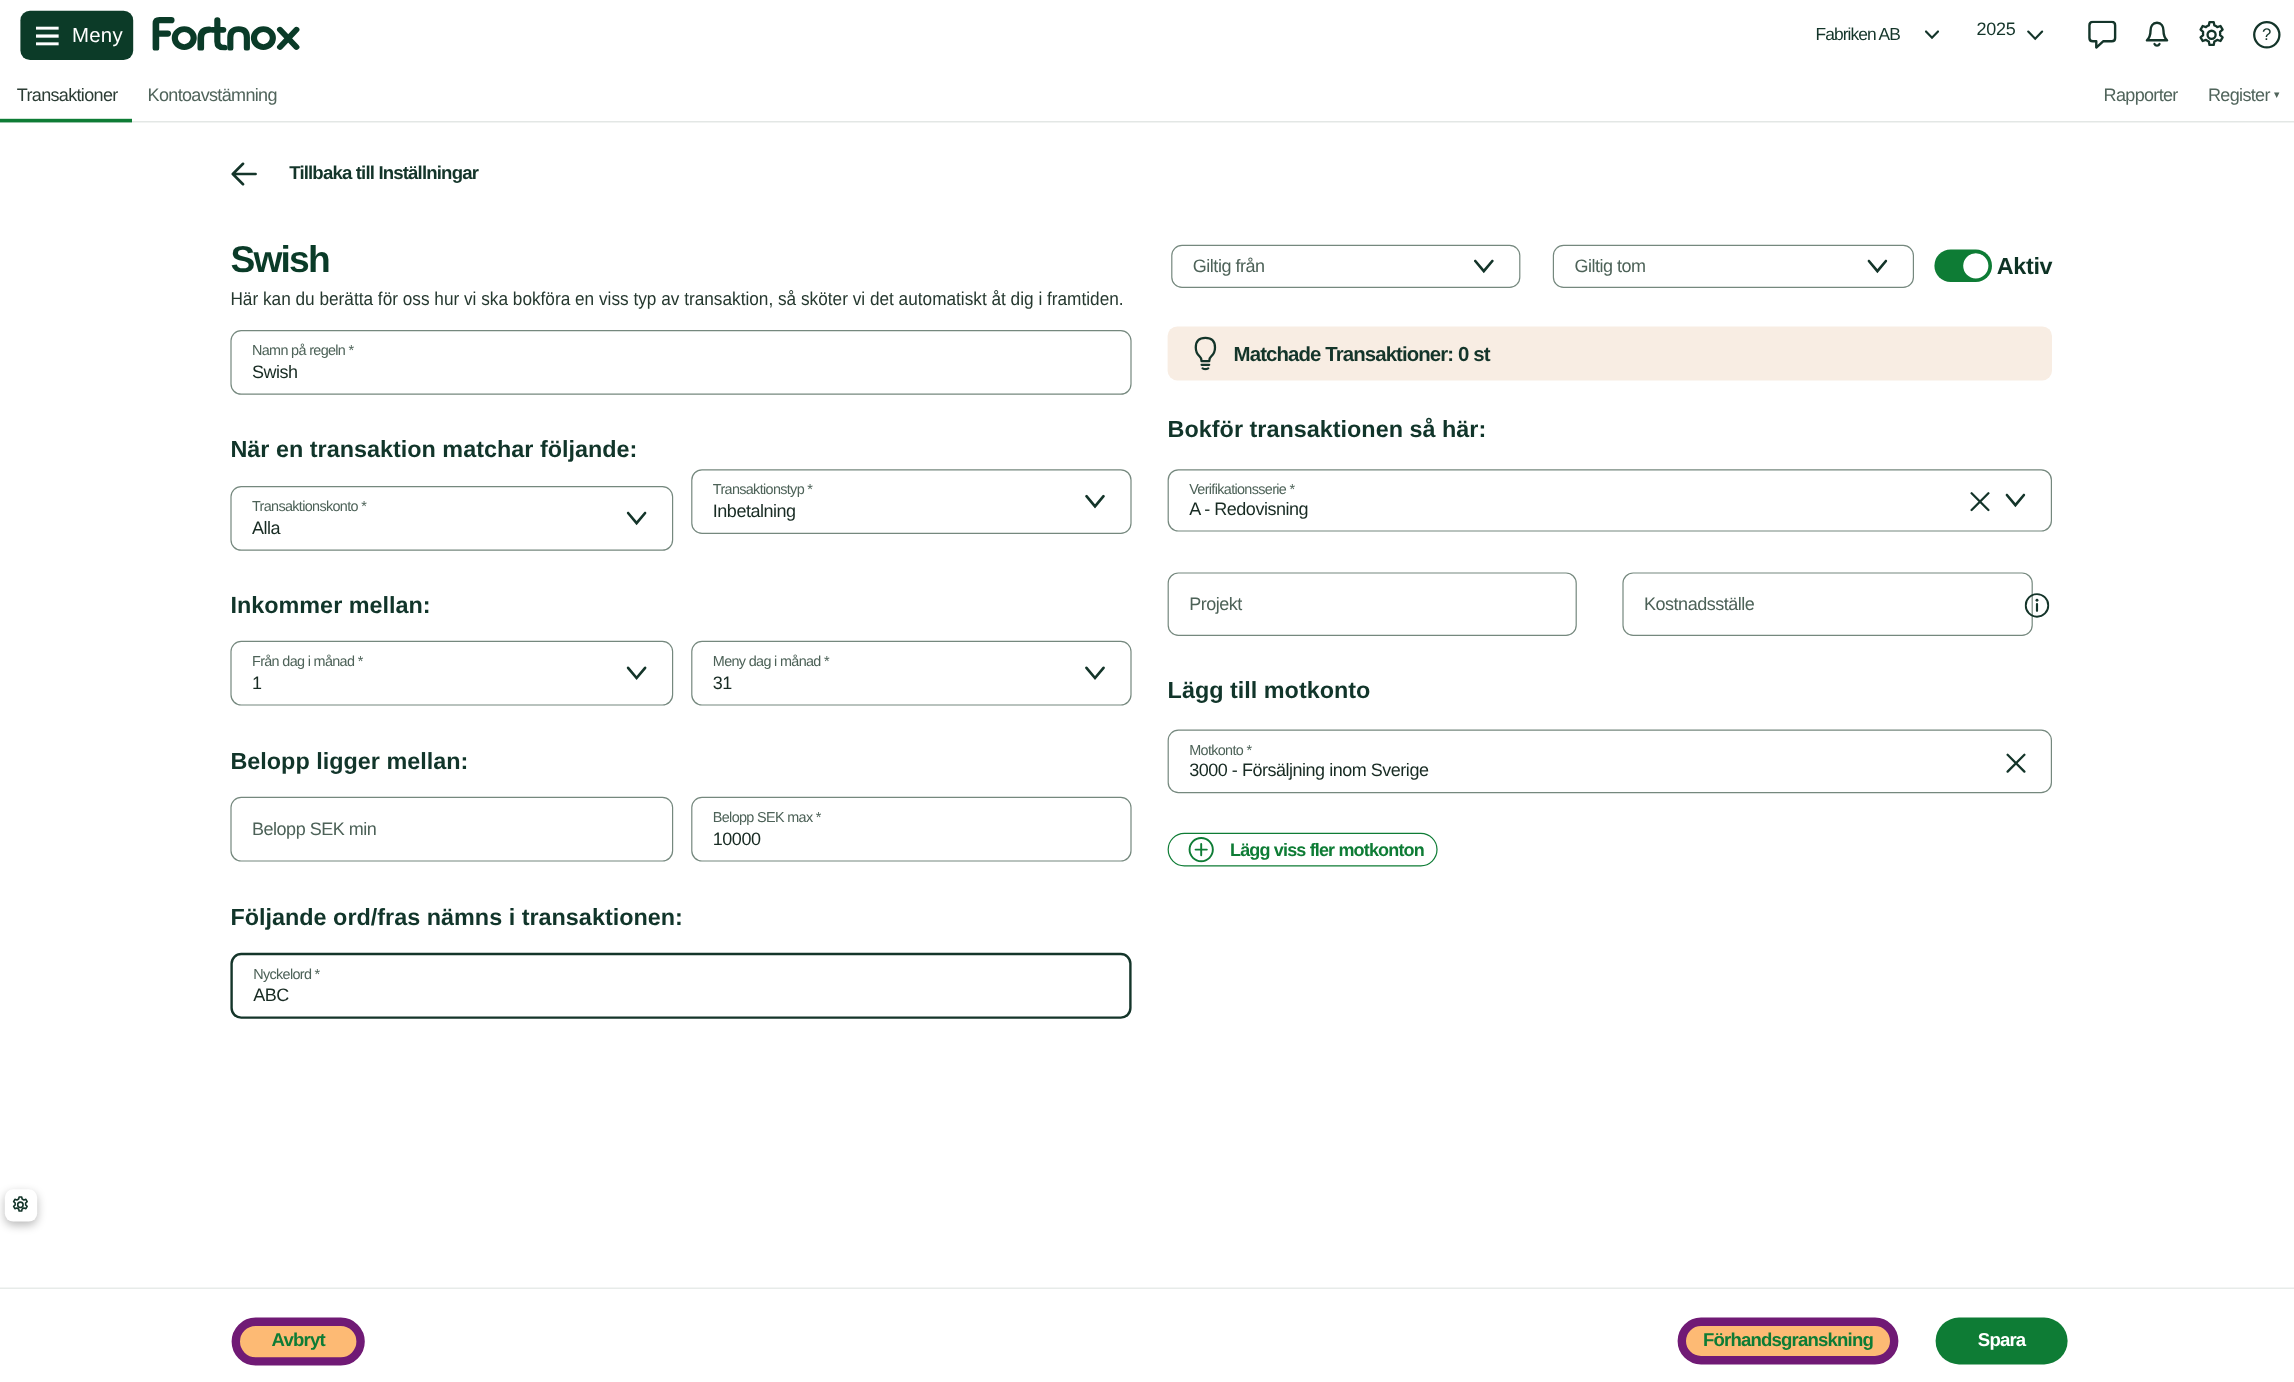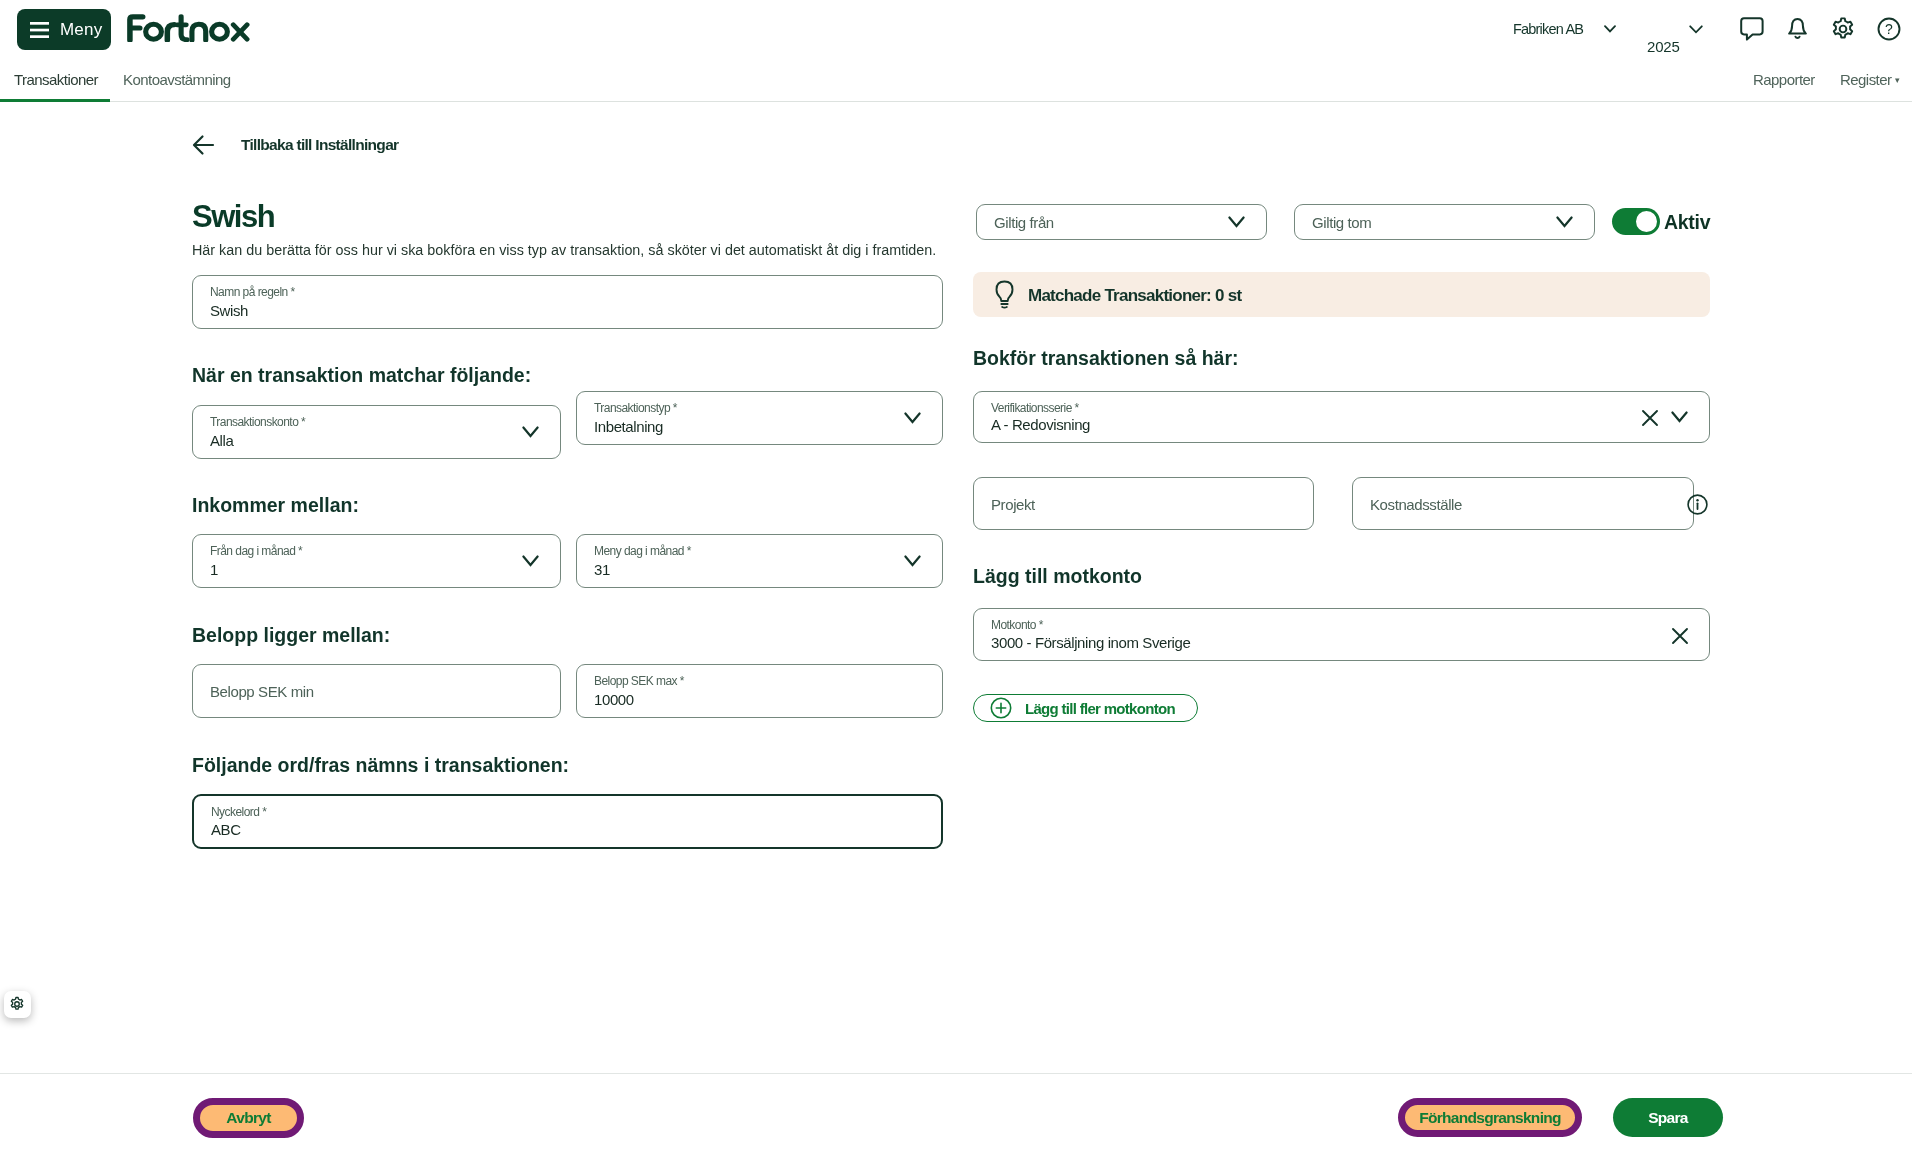--- a/index.html
+++ b/index.html
@@ -56,21 +56,21 @@
       <g fill="none" stroke="#0a3b28" stroke-width="5" stroke-linecap="round">
         <path d="M110 11.5 L124 27"></path>
         <path d="M124 11.5 L110 27"></path>
       </g>
     </svg>
   </div>
   <div class="abs" style="left:1513px;top:21px;font-size:14.5px;letter-spacing:-0.8px;color:#14352a;">Fabriken AB</div>
   <svg class="abs" style="left:1604px;top:25px" width="12" height="8" viewBox="0 0 12 8">
       <path d="M1 1.2 L6 6.4 L11 1.2" fill="none" stroke="#14352a" stroke-width="1.8" stroke-linecap="round"></path>
     </svg>
-  <div class="abs" style="left:1647px;top:38px;font-size:15px;letter-spacing:-0.2px;color:#14352a;">2025</div>
+  <div class="abs" style="left:1647px;top:16px;font-size:15px;letter-spacing:-0.2px;color:#14352a;">2025</div>
   <svg class="abs" style="left:1689px;top:25px" width="14" height="9" viewBox="0 0 14 9">
       <path d="M1.2 1.3 L7 7.3 L12.8 1.3" fill="none" stroke="#14352a" stroke-width="1.8" stroke-linecap="round"></path>
     </svg>
   <svg class="abs" style="left:1740px;top:17px" width="25" height="25" viewBox="0 0 25 25">
       <path d="M4 1.2 L19.8 1.2 Q22.6 1.2 22.6 4 L22.6 14.6 Q22.6 17.4 19.8 17.4 L12.6 17.4 L6.9 22.6 L6.9 17.4 L4 17.4 Q1.2 17.4 1.2 14.6 L1.2 4 Q1.2 1.2 4 1.2 Z" fill="none" stroke="#14352a" stroke-width="2" stroke-linejoin="round"></path>
     </svg>
   <svg class="abs" style="left:1785px;top:16px" width="25" height="26" viewBox="0 0 25 26">
       <path d="M12.5 3 C8.8 3 7.1 5.9 7.1 9.7 C7.1 13.6 6.1 15.7 4.1 17.6 L20.9 17.6 C18.9 15.7 17.9 13.6 17.9 9.7 C17.9 5.9 16.2 3 12.5 3 Z" fill="none" stroke="#14352a" stroke-width="2" stroke-linejoin="round"></path>
       <path d="M10.4 20.7 A 2.3 2.3 0 0 0 14.6 20.7" fill="none" stroke="#14352a" stroke-width="1.9" stroke-linecap="round"></path>
     </svg>
@@ -208,21 +208,21 @@
     <svg class="abs" style="right:20px;top:18px" width="18" height="18" viewBox="0 0 18 18">
         <path d="M2 2 L16 16 M16 2 L2 16" stroke="#14352a" stroke-width="1.9" stroke-linecap="round"></path>
       </svg>
   </div>
 
   <div class="abs" style="left:973px;top:694px;width:225px;height:28px;border:1.5px solid #0e7c35;border-radius:15px;display:flex;align-items:center;">
     <svg style="margin-left:16px" width="22" height="22" viewBox="0 0 22 22">
         <circle cx="11" cy="11" r="9.7" fill="none" stroke="#0e7c35" stroke-width="1.6"></circle>
         <path d="M11 6.3 L11 15.7 M6.3 11 L15.7 11" stroke="#0e7c35" stroke-width="1.6" stroke-linecap="round"></path>
       </svg>
-    <span style="margin-left:13px;font-size:15px;letter-spacing:-0.7px;font-weight:bold;color:#0e7c35;">Lägg till fler motkonton</span>
+    <span style="margin-left:13px;font-size:15px;letter-spacing:-0.7px;font-weight:bold;color:#0e7c35;">Lägg viss fler motkonton</span>
   </div>
 
   <div class="abs" style="left:4px;top:991px;width:27px;height:27px;background:#fff;border-radius:7px;box-shadow:0 3px 8px rgba(0,0,0,0.28);">
     <svg class="abs" style="left:5px;top:5px" width="16" height="16" viewBox="0 0 24 24">
         <path fill="none" stroke="#14352a" stroke-width="2" stroke-linejoin="round" d="M10.4 2.2 h3.2 l0.55 2.6 a7.6 7.6 0 0 1 2.2 1.27 l2.52 -0.85 l1.6 2.77 l-1.96 1.77 a7.6 7.6 0 0 1 0 2.48 l1.96 1.77 l-1.6 2.77 l-2.52 -0.85 a7.6 7.6 0 0 1 -2.2 1.27 l-0.55 2.6 h-3.2 l-0.55 -2.6 a7.6 7.6 0 0 1 -2.2 -1.27 l-2.52 0.85 l-1.6 -2.77 l1.96 -1.77 a7.6 7.6 0 0 1 0 -2.48 l-1.96 -1.77 l1.6 -2.77 l2.52 0.85 a7.6 7.6 0 0 1 2.2 -1.27 Z"></path>
         <circle cx="12" cy="12" r="3.4" fill="none" stroke="#14352a" stroke-width="2"></circle>
       </svg>
   </div>
 </div>
 <div id="footer">

